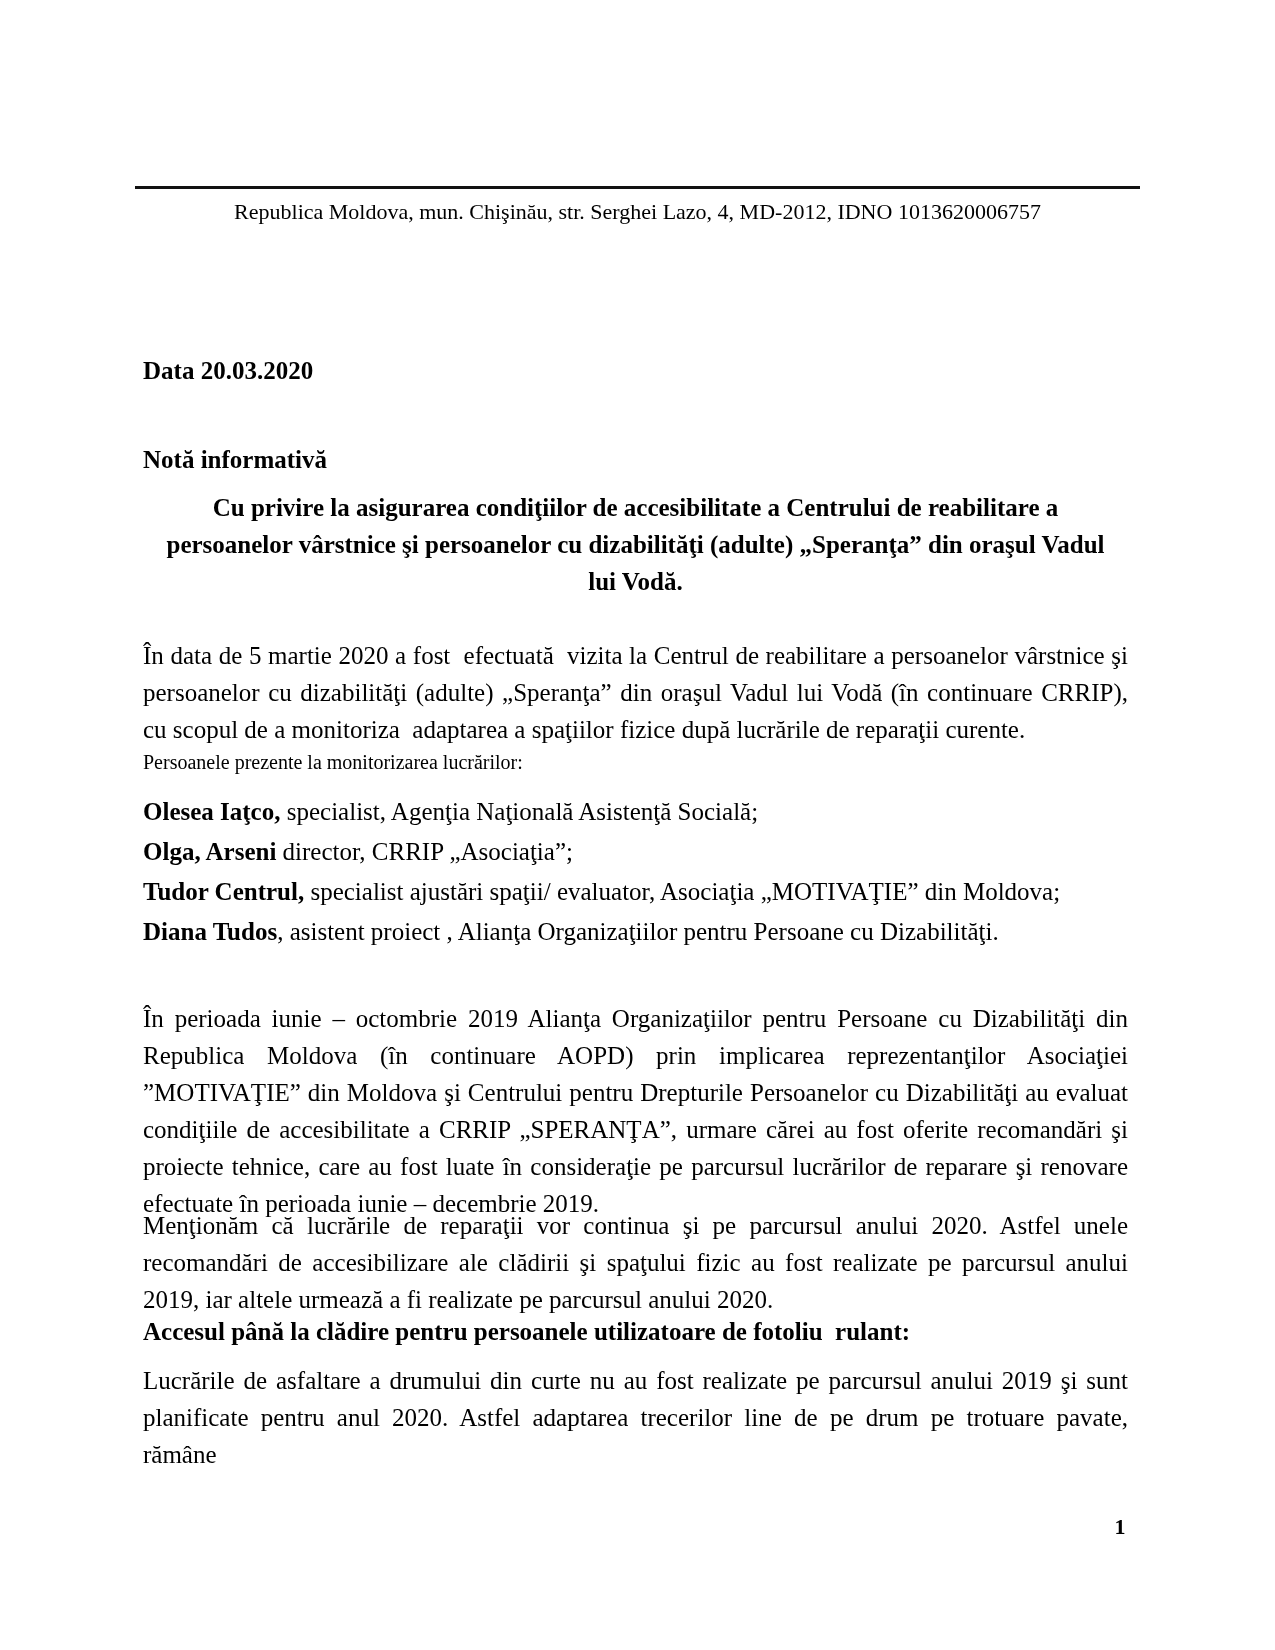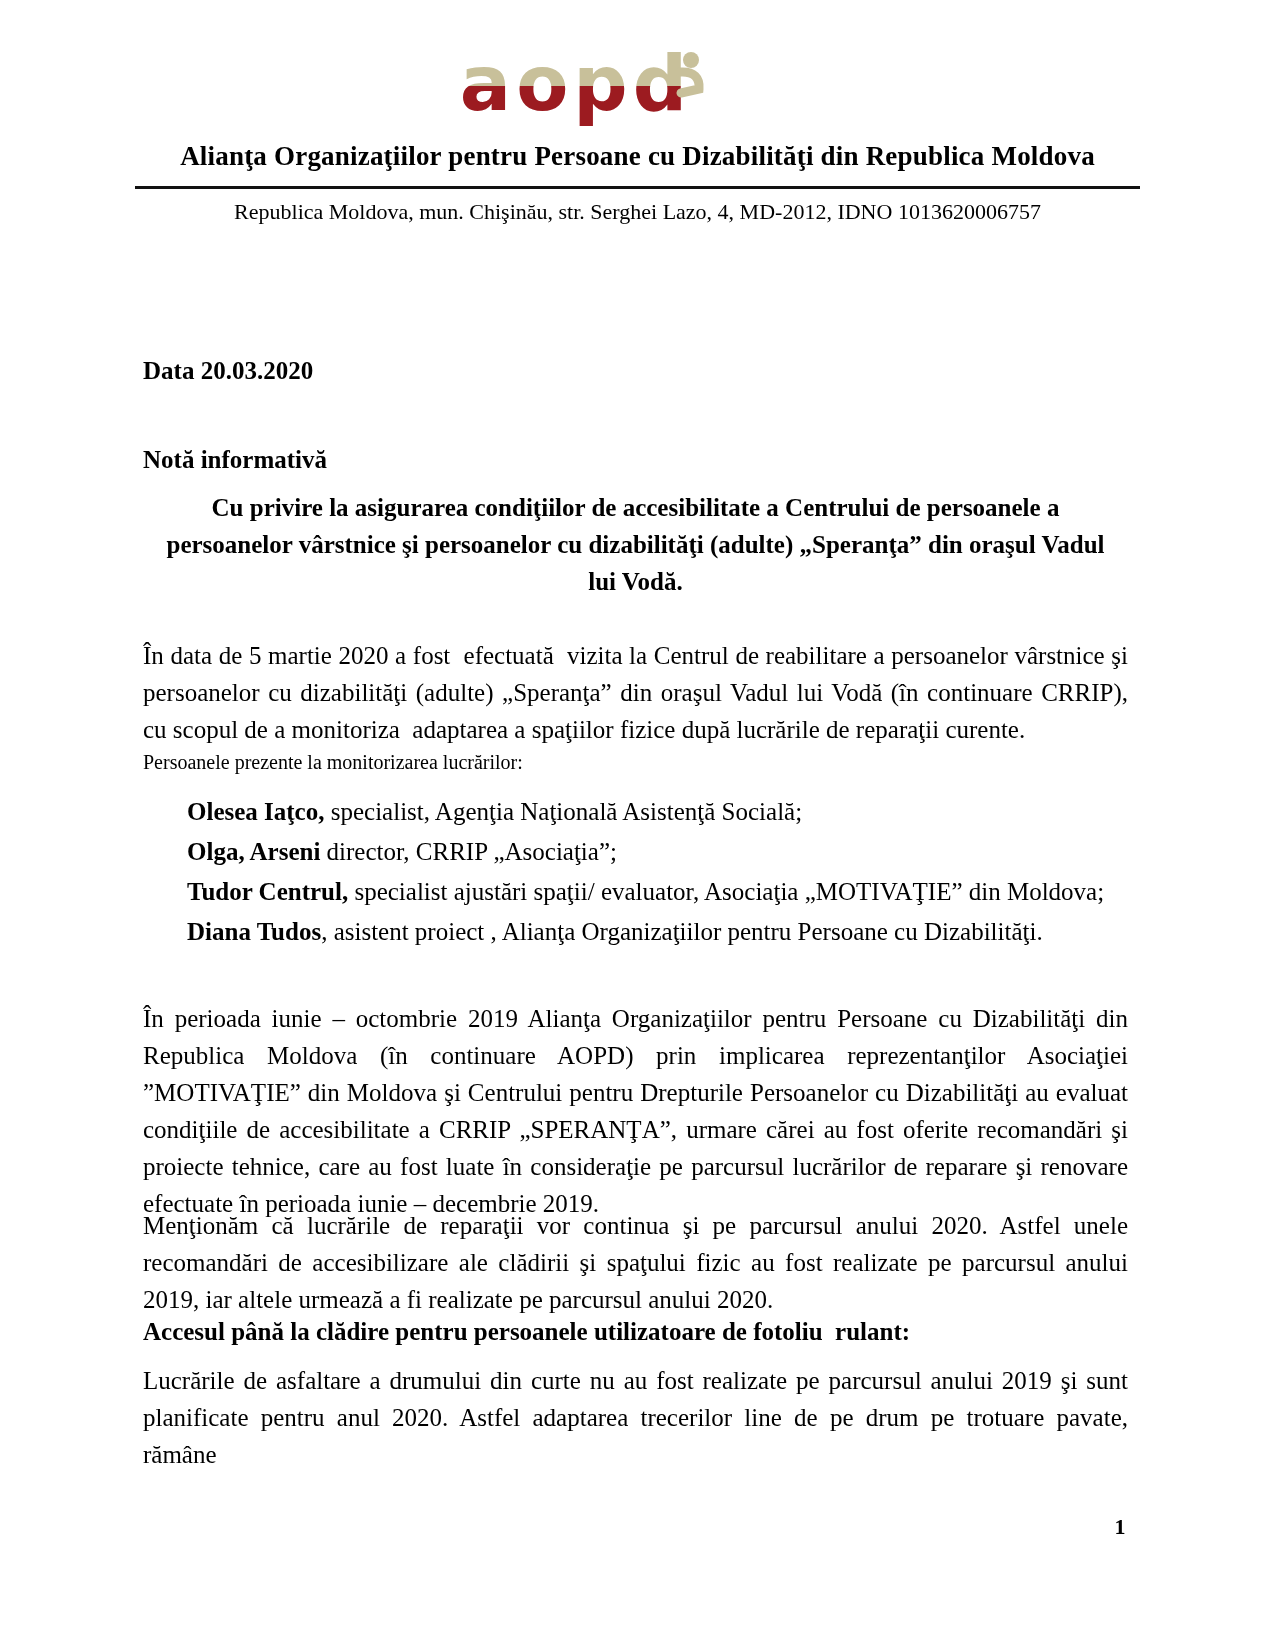--- a/index.html
+++ b/index.html
@@ -67,72 +67,52 @@
     font-size: 25px; line-height: 37px;
     text-align: justify;
   }
   .p1 { top: 637px; }
   .participants-intro {
     top: 751px; left: 143px; width: 985px;
     font-size: 20px;
   }
   .participants {
     top: 792px; left: 143px; width: 985px;
-    font-size: 25px; line-height: 40px; margin-left: 44px;
+    font-size: 25px; line-height: 40px;
   }
   .participants .pname { font-weight: bold; }
   .p2 { top: 1000px; }
   .p3 { top: 1207px; }
   .section-heading {
     top: 1318px; left: 143px; width: 985px;
     font-size: 25px; font-weight: bold;
   }
   .p4 { top: 1362px; }
   .page-number {
     top: 1514px; left: 1100px; width: 40px;
     font-size: 22px; font-weight: bold; text-align: center;
   }
 </style>
 </head>
 <body>
 
 <div class="page">
 
-  <div class="abs logo-wrap">
-    <div class="logo-inner">
-      <svg width="280" height="80" viewBox="0 0 280 80">
-        <defs>
-          <linearGradient id="logoGrad" x1="0" y1="0" x2="0" y2="80" gradientUnits="userSpaceOnUse">
-            <stop offset="0" stop-color="#c8c09a"></stop>
-            <stop offset="0.47" stop-color="#c8c09a"></stop>
-            <stop offset="0.47" stop-color="#9c1b20"></stop>
-            <stop offset="1" stop-color="#9c1b20"></stop>
-          </linearGradient>
-        </defs>
-        <text x="128" y="62" text-anchor="middle" font-family="DejaVu Sans, sans-serif" font-weight="bold" font-size="76" letter-spacing="5" fill="url(#logoGrad)">aopd</text>
-        <g>
-          <circle cx="243" cy="12" r="8" fill="#c8c09a"></circle>
-          <path d="M232 24 c14 -1 20 6 19 17 l-18 4" stroke="#c8c09a" stroke-width="9" fill="none" stroke-linecap="round"></path>
-        </g>
-      </svg>
-    </div>
-  </div>
 
-  <div class="abs org-name">Alianţa Organizaţiilor pentru Persoane cu Dizabilităţi din Republica Moldova</div>
 
   <div class="abs header-rule"></div>
 
   <div class="abs addr1">Republica Moldova, mun. Chişinău, str. Serghei Lazo, 4, MD-2012, IDNO 1013620006757</div>
 
   <div class="abs doc-date">Data 20.03.2020</div>
 
   <div class="abs doc-title">Notă informativă</div>
 
   <div class="abs doc-subtitle">
-    <div>Cu privire la asigurarea condiţiilor de accesibilitate a Centrului de persoanele a</div>
+    <div>Cu privire la asigurarea condiţiilor de accesibilitate a Centrului de reabilitare a</div>
     <div>persoanelor vârstnice şi persoanelor cu dizabilităţi (adulte) „Speranţa” din oraşul Vadul</div>
     <div>lui Vodă.</div>
   </div>
 
   <div class="abs para p1">În data de 5 martie 2020 a fost&nbsp; efectuată&nbsp; vizita la Centrul de reabilitare a persoanelor vârstnice şi persoanelor cu dizabilităţi (adulte) „Speranţa” din oraşul Vadul lui Vodă (în continuare CRRIP), cu scopul de a monitoriza&nbsp; adaptarea a spaţiilor fizice după lucrările de reparaţii curente.</div>
 
   <div class="abs participants-intro">Persoanele prezente la monitorizarea lucrărilor:</div>
 
   <div class="abs participants">
     <div><span class="pname">Olesea Iaţco,</span><span> specialist, Agenţia Naţională Asistenţă Socială;</span></div>

